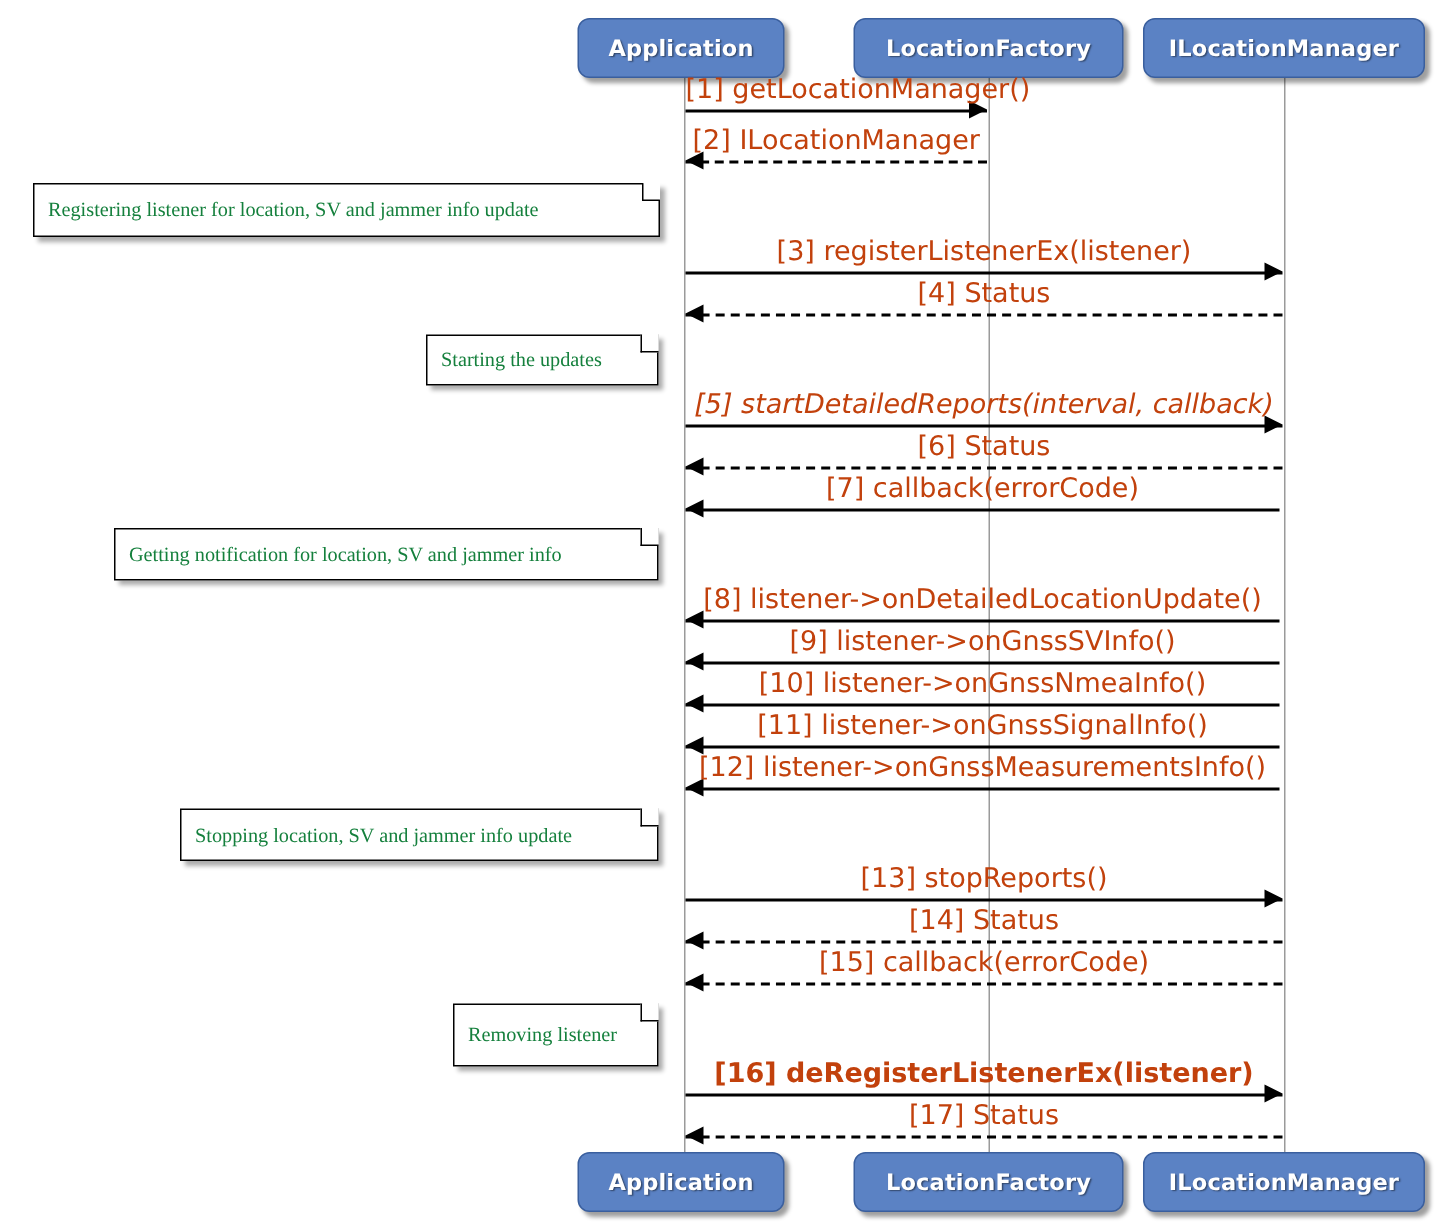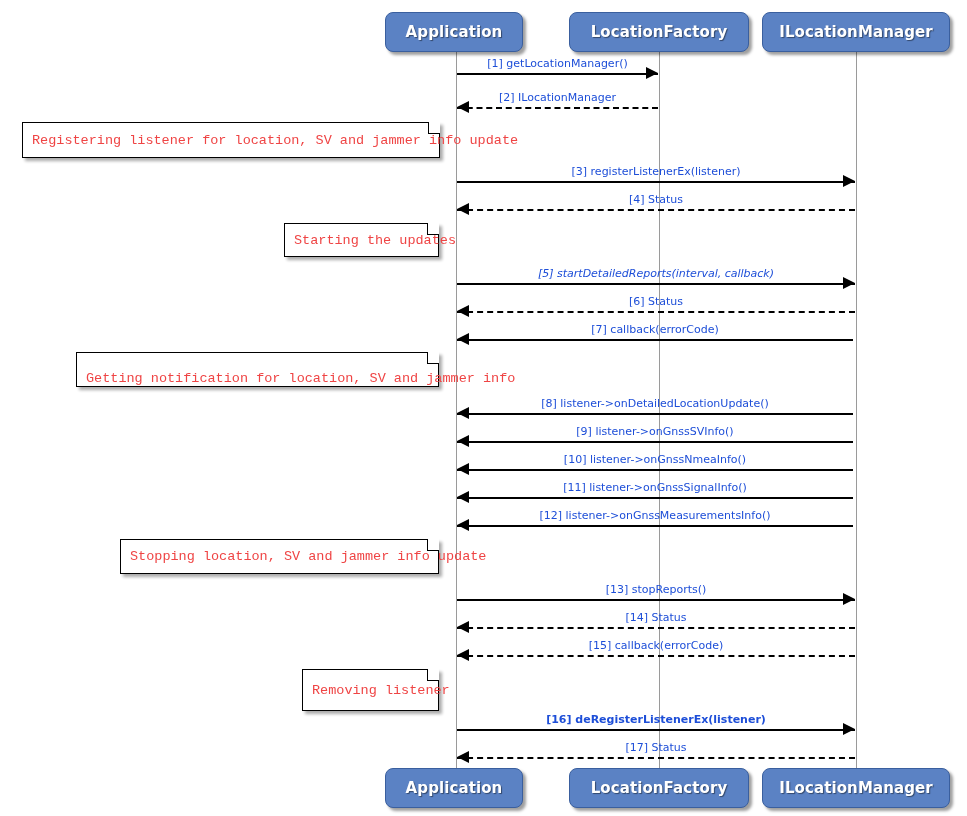--- a/index.html
+++ b/index.html
@@ -74,22 +74,22 @@
   }
   .msg-head.right {
     border-left: 12px solid #000000;
   }
   .msg-head.left {
     border-right: 12px solid #000000;
   }
   .msg-label {
     position: absolute;
     bottom: 3px;
-    font-size: 11px;
-    color: #1d4ed8;
+    font-size: 18px;
+    color: #c2410c;
     font-family: "DejaVu Sans", sans-serif;
     white-space: nowrap;
     text-align: center;
     line-height: 1.1;
   }
 
   
   .note {
     position: absolute;
     background: #ffffff;
@@ -116,22 +116,22 @@
     position: absolute;
     top: -1px;
     left: -1px;
     width: 0;
     height: 0;
     border-left: 12px solid transparent;
     border-top: 12px solid #ffffff;
   }
   .note-text {
     font-size: 13.5px;
-    color: #ef4444;
-    font-family: Liberation Mono, monospace;
+    color: #15803d;
+    font-family: Liberation Serif, serif;
     white-space: nowrap;
     position: relative;
     z-index: 2;
   }
 </style>
 </head>
 <body>
 
 <div id="diagram">
     <div class="lifeline" style="left: 456px; top: 52px; height: 716px;"></div>
@@ -241,21 +241,21 @@
       <div class="msg-label" style="left: 457px; width: 398px;">[17] Status</div>
     </div>
     <div class="note" style="left: 22px; top: 122px; width: 418px; height: 36px;">
       <span class="note-text">Registering listener for location, SV and jammer info update</span>
       <div class="note-fold"></div>
     </div>
     <div class="note" style="left: 284px; top: 223px; width: 155px; height: 34px;">
       <span class="note-text">Starting the updates</span>
       <div class="note-fold"></div>
     </div>
-    <div class="note" style="left: 76px; top: 352px; width: 363px; height: 35px; align-items: flex-end;">
+    <div class="note" style="left: 76px; top: 352px; width: 363px; height: 35px;">
       <span class="note-text">Getting notification for location, SV and jammer info</span>
       <div class="note-fold"></div>
     </div>
     <div class="note" style="left: 120px; top: 539px; width: 319px; height: 35px;">
       <span class="note-text">Stopping location, SV and jammer info update</span>
       <div class="note-fold"></div>
     </div>
     <div class="note" style="left: 302px; top: 669px; width: 137px; height: 42px;">
       <span class="note-text">Removing listener</span>
       <div class="note-fold"></div>

